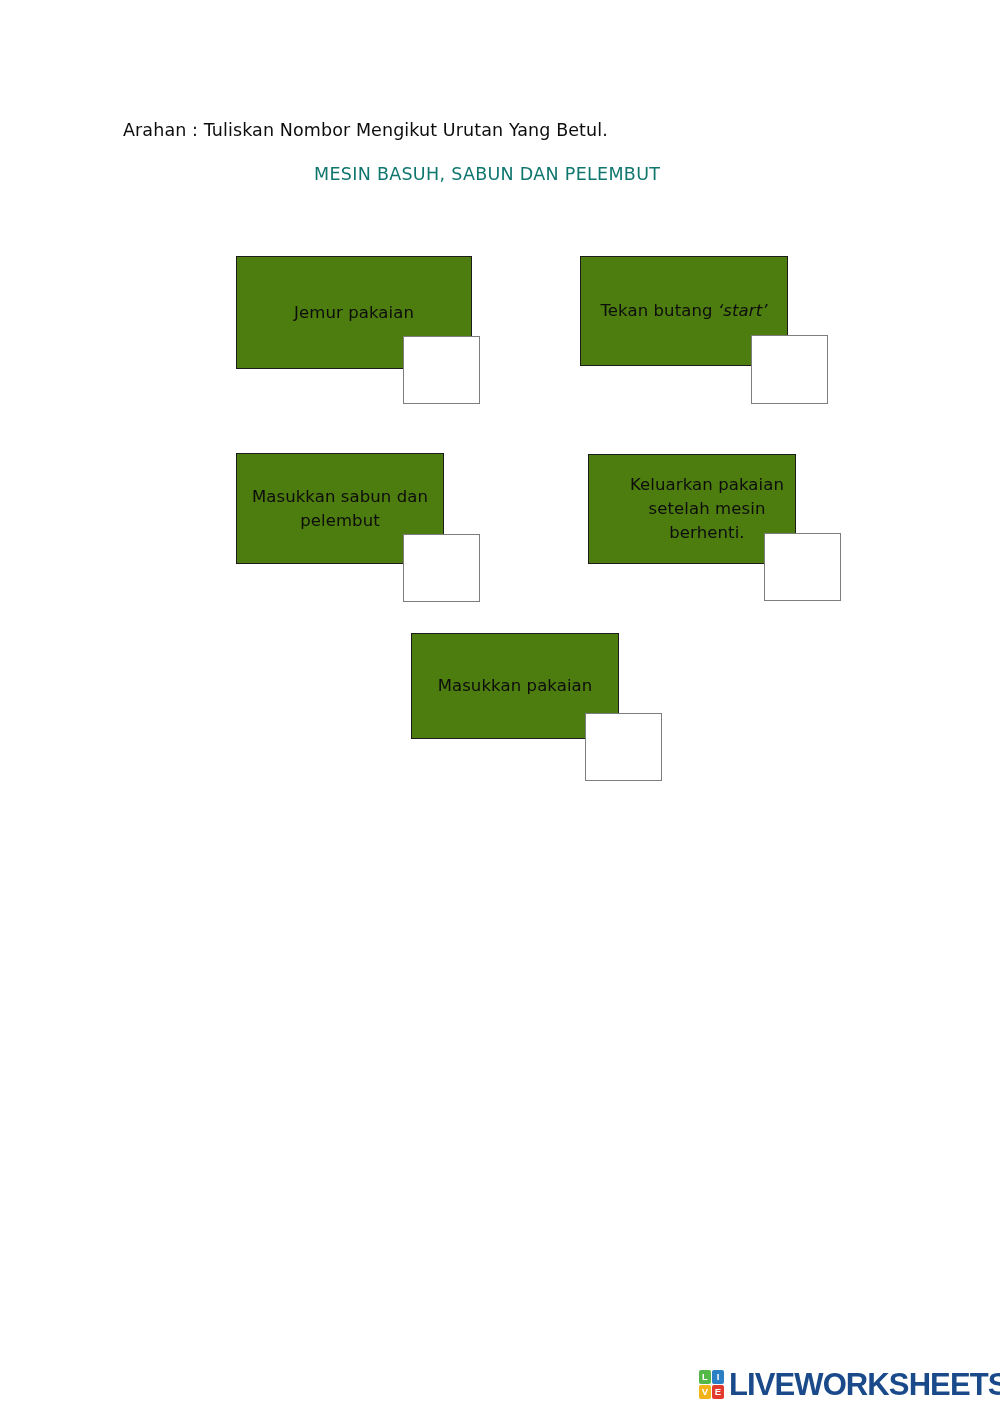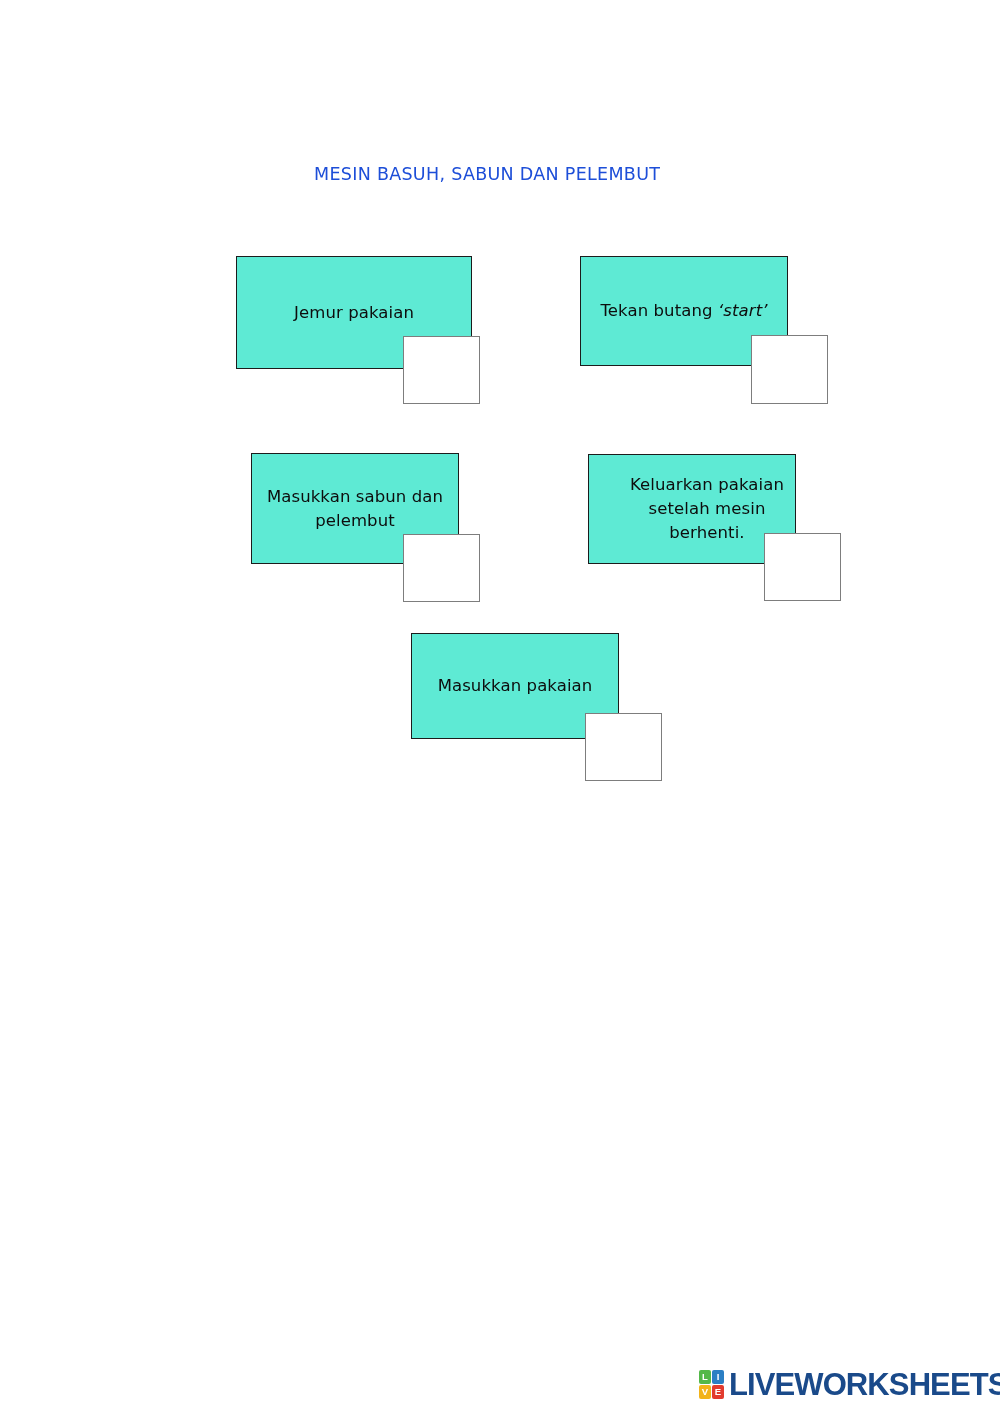--- a/index.html
+++ b/index.html
@@ -36,35 +36,35 @@
   }
 
   .title {
     position: absolute;
     left: 314px;
     top: 164px;
     font-size: 17.5px;
     line-height: 1.25;
     letter-spacing: 0.3px;
     white-space: nowrap;
-    color: #1d4ed8;
+    color: #0f766e;
   }
 
   
   .card {
     position: absolute;
   }
 
   .card-text {
     position: absolute;
     left: 0;
     top: 0;
     box-sizing: border-box;
     border: 1.4px solid #1c1c1c;
-    background: #5eead4;
+    background: #4d7c0f;
     display: flex;
     align-items: center;
     justify-content: center;
     text-align: center;
     padding: 4px 10px;
     z-index: 1;
   }
 
   .card-text span {
     display: block;
@@ -124,38 +124,39 @@
     color: #1a4a8a;
     line-height: 1;
     margin-left: 2px;
   }
 </style>
 </head>
 <body>
 
 <div class="page">
 
+  <div class="instruction">Arahan : Tuliskan Nombor Mengikut Urutan Yang Betul.</div>
 
   <div class="title">MESIN BASUH, SABUN DAN PELEMBUT</div>
 
   <div id="tasks-layer">
       <div class="card">
         <div class="card-text" style="left: 236px; top: 256px; width: 236px; height: 113px;">
           <span>Jemur pakaian</span>
         </div>
         <div class="card-answer" style="left: 403px; top: 336px; width: 77px; height: 68px;"></div>
       </div>
       <div class="card">
         <div class="card-text" style="left: 580px; top: 256px; width: 208px; height: 110px; justify-content: center;">
           <span>Tekan butang <i>‘start’</i></span>
         </div>
         <div class="card-answer" style="left: 751px; top: 335px; width: 77px; height: 69px;"></div>
       </div>
       <div class="card">
-        <div class="card-text" style="left: 236px; top: 453px; width: 208px; height: 111px; margin-left: 15px;">
+        <div class="card-text" style="left: 236px; top: 453px; width: 208px; height: 111px;">
           <span>Masukkan sabun dan<br>pelembut</span>
         </div>
         <div class="card-answer" style="left: 403px; top: 534px; width: 77px; height: 68px;"></div>
       </div>
       <div class="card">
         <div class="card-text" style="left: 588px; top: 454px; width: 208px; height: 110px; padding-left: 40px;">
           <span>Keluarkan pakaian<br>setelah mesin<br>berhenti.</span>
         </div>
         <div class="card-answer" style="left: 764px; top: 533px; width: 77px; height: 68px;"></div>
       </div>

